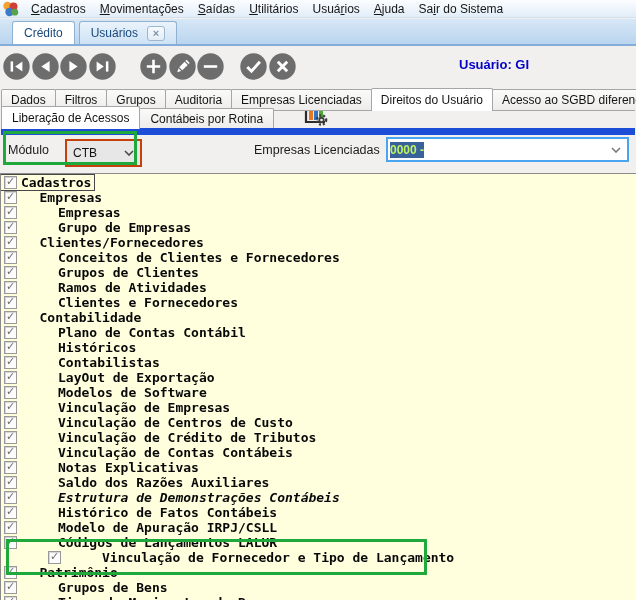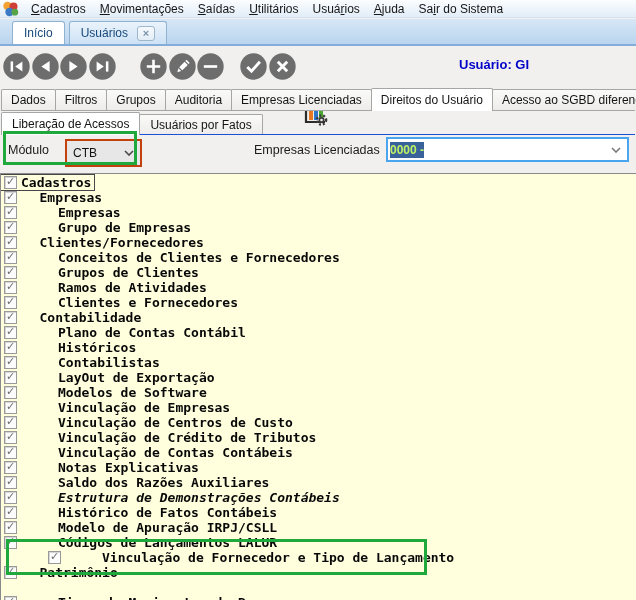--- a/index.html
+++ b/index.html
@@ -40,21 +40,21 @@
   .pagetabs{position:absolute;top:88px;left:1px;right:1px;height:23px;
             display:flex;align-items:flex-end;border-bottom:1px solid #A6A6A6;}
   .ptab{height:21px;padding:0 9px;display:flex;align-items:center;font-size:12px;color:#141414;
         background:linear-gradient(#FAFAF9,#EDECEA);border:1px solid #A6A6A6;border-bottom:none;
         border-radius:2px 2px 0 0;margin-right:-1px;white-space:nowrap;}
   .ptab.selected{height:23px;background:#FFFFFF;position:relative;z-index:2;margin-bottom:-1px;
                  padding-bottom:1px;}
 
   
   .subtabs{position:absolute;top:112px;left:1px;right:1px;height:23px;
-           display:flex;align-items:flex-end;border-bottom:1px solid #1d4ed8;}
+           display:flex;align-items:flex-end;border-bottom:7px solid #1d4ed8;}
   .stab{height:20px;padding:0 10px;display:flex;align-items:center;font-size:12px;color:#141414;
         background:linear-gradient(#FAFAF9,#EDECEA);border:1px solid #A6A6A6;border-bottom:none;
         border-radius:2px 2px 0 0;margin-right:-1px;white-space:nowrap;}
   .stab.selected{height:23px;background:#FFFFFF;position:relative;z-index:2;margin-bottom:-1px;
                  padding-bottom:1px;}
 
   
   .filter-panel{position:absolute;top:135px;left:0;right:0;height:38px;background:#F1F0EF;}
   .flabel{position:absolute;font-size:12.5px;color:#1b1b1b;white-space:nowrap;}
   #modulo-label{left:8px;top:143px;}
@@ -107,21 +107,21 @@
         <span class="menu-item"><u>S</u>aídas</span>
         <span class="menu-item"><u>U</u>tilitários</span>
         <span class="menu-item">Usuá<u>r</u>ios</span>
         <span class="menu-item"><u>A</u>juda</span>
         <span class="menu-item">Sa<u>i</u>r do Sistema</span>
       </div>
   </div>
 
   <div class="wintabs" id="win-tabs">
       <div class="wintab active">
-        <span>Início</span>
+        <span>Crédito</span>
       </div>
       <div class="wintab">
         <span>Usuários</span>
         <span class="tab-close">×</span>
       </div>
     </div>
 
   <div class="toolbar">
     <div id="toolbar-buttons">
         <div class="tbtn" style="left: 3px;">
@@ -209,21 +209,21 @@
       <div class="ptab">Filtros</div>
       <div class="ptab">Grupos</div>
       <div class="ptab">Auditoria</div>
       <div class="ptab">Empresas Licenciadas</div>
       <div class="ptab selected">Direitos do Usuário</div>
       <div class="ptab">Acesso ao SGBD diferenciado</div>
     </div>
 
   <div class="subtabs" id="sub-tabs">
       <div class="stab selected">Liberação de Acessos</div>
-      <div class="stab">Usuários por Fatos</div>
+      <div class="stab">Contábeis por Rotina</div>
     </div>
 
   <div class="filter-panel"></div>
 
   <span class="flabel" id="modulo-label">Módulo</span>
   <div class="combo" id="modulo-combo">
     <span>CTB</span>
     <span class="chev">
       <svg viewBox="0 0 10 6" width="10" height="6">
           <path d="M1 1l4 4 4-4" stroke="#4A4A4A" stroke-width="1.6" fill="none"></path>
@@ -397,20 +397,26 @@
           <span class="cb"></span>
           <span class="lab" style="margin-left: 41px;">Vinculação de Fornecedor e Tipo de Lançamento</span>
         </span>
       </div>
       <div class="trow" style="top: 391px;">
         <span class="rowline">
           <span class="cb"></span>
           <span class="lab" style="margin-left: 22.5px;">Patrimônio</span>
         </span>
       </div>
+      <div class="trow" style="top: 406px;">
+        <span class="rowline">
+          <span class="cb"></span>
+          <span class="lab" style="margin-left: 41px;">Grupos de Bens</span>
+        </span>
+      </div>
       <div class="trow" style="top: 421px;">
         <span class="rowline">
           <span class="cb"></span>
           <span class="lab" style="margin-left: 41px;">Tipos de Movimentos de Bens</span>
         </span>
       </div>
     </div>
 
   <div class="hl" id="hl-modulo"></div>
   <div class="hl" id="hl-vinculacao"></div>

